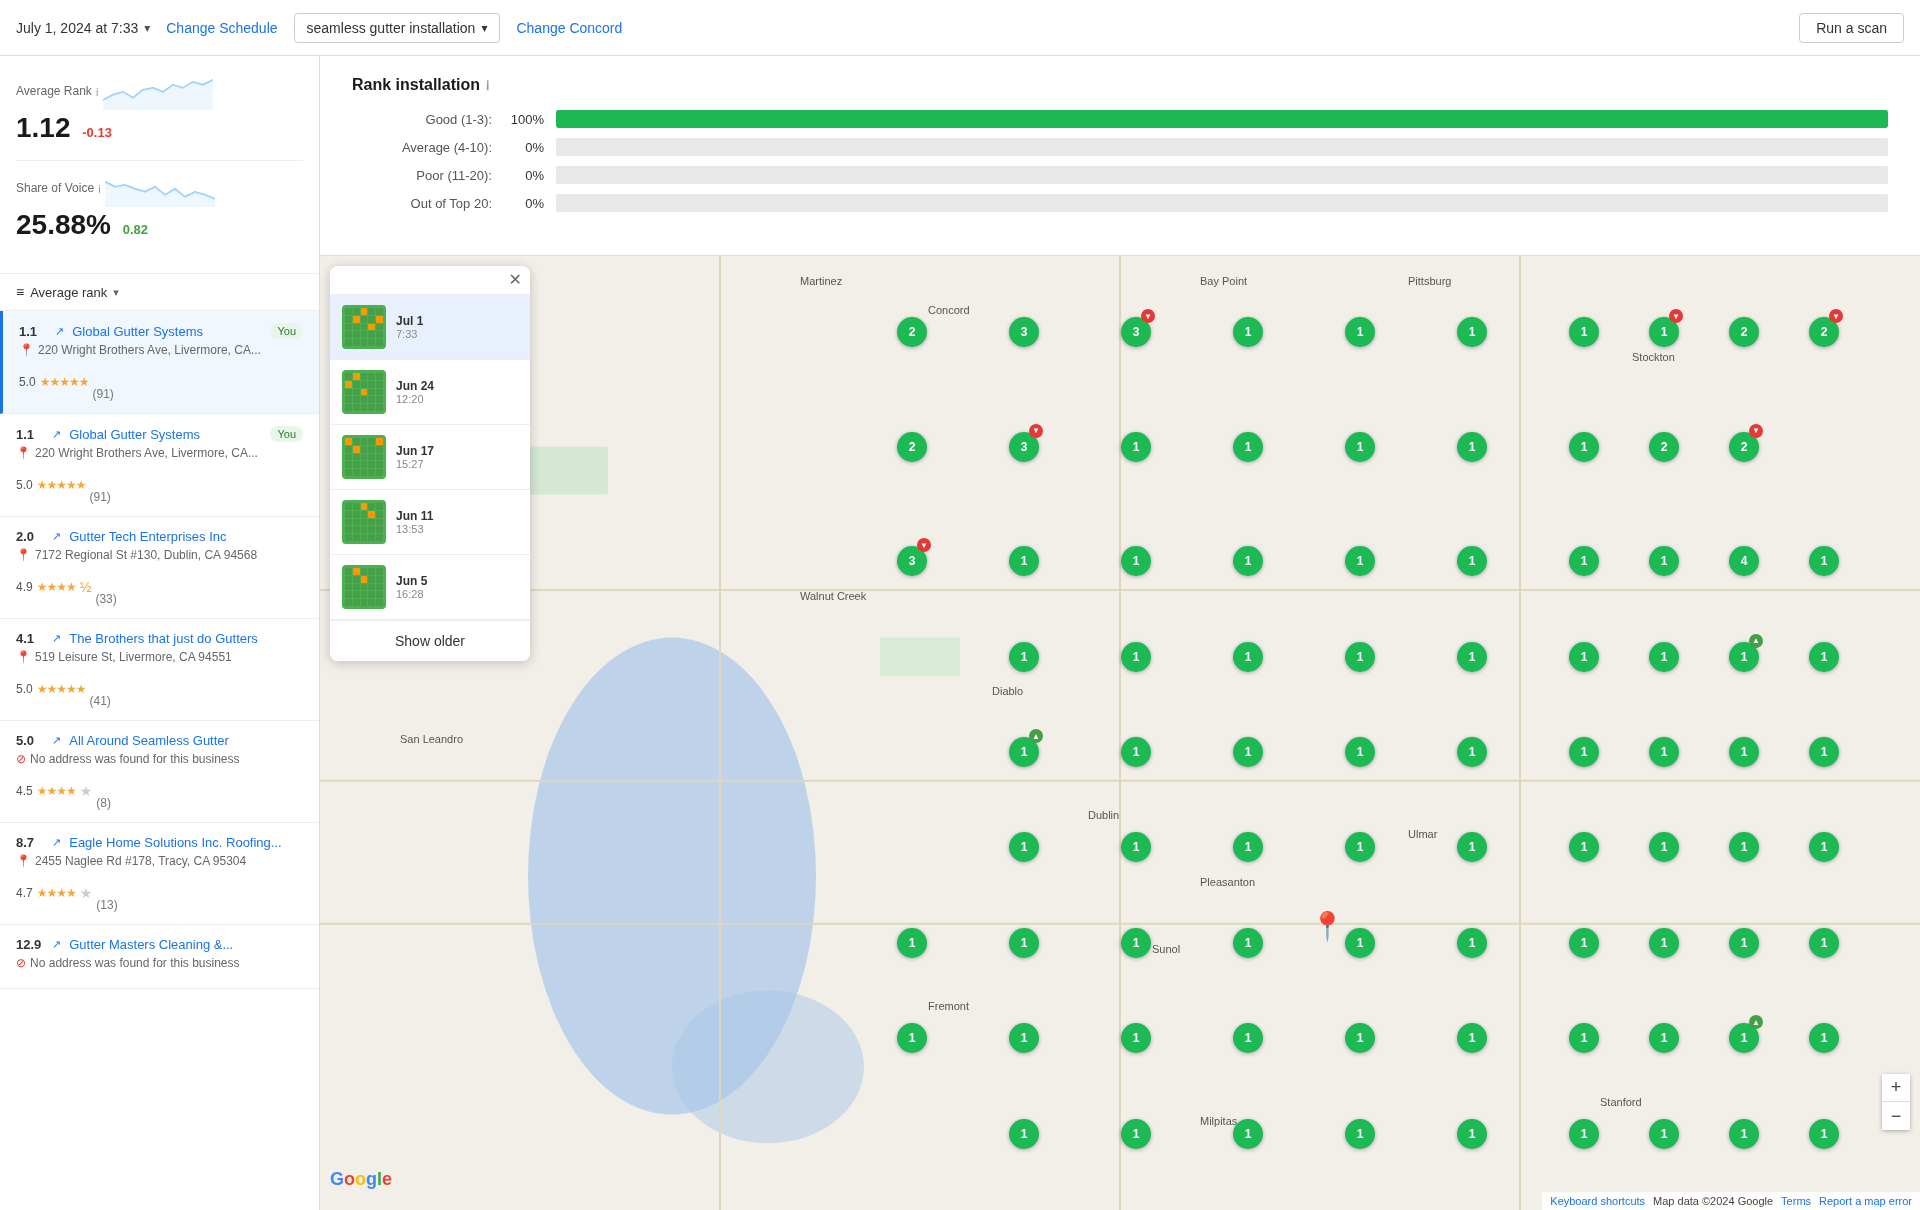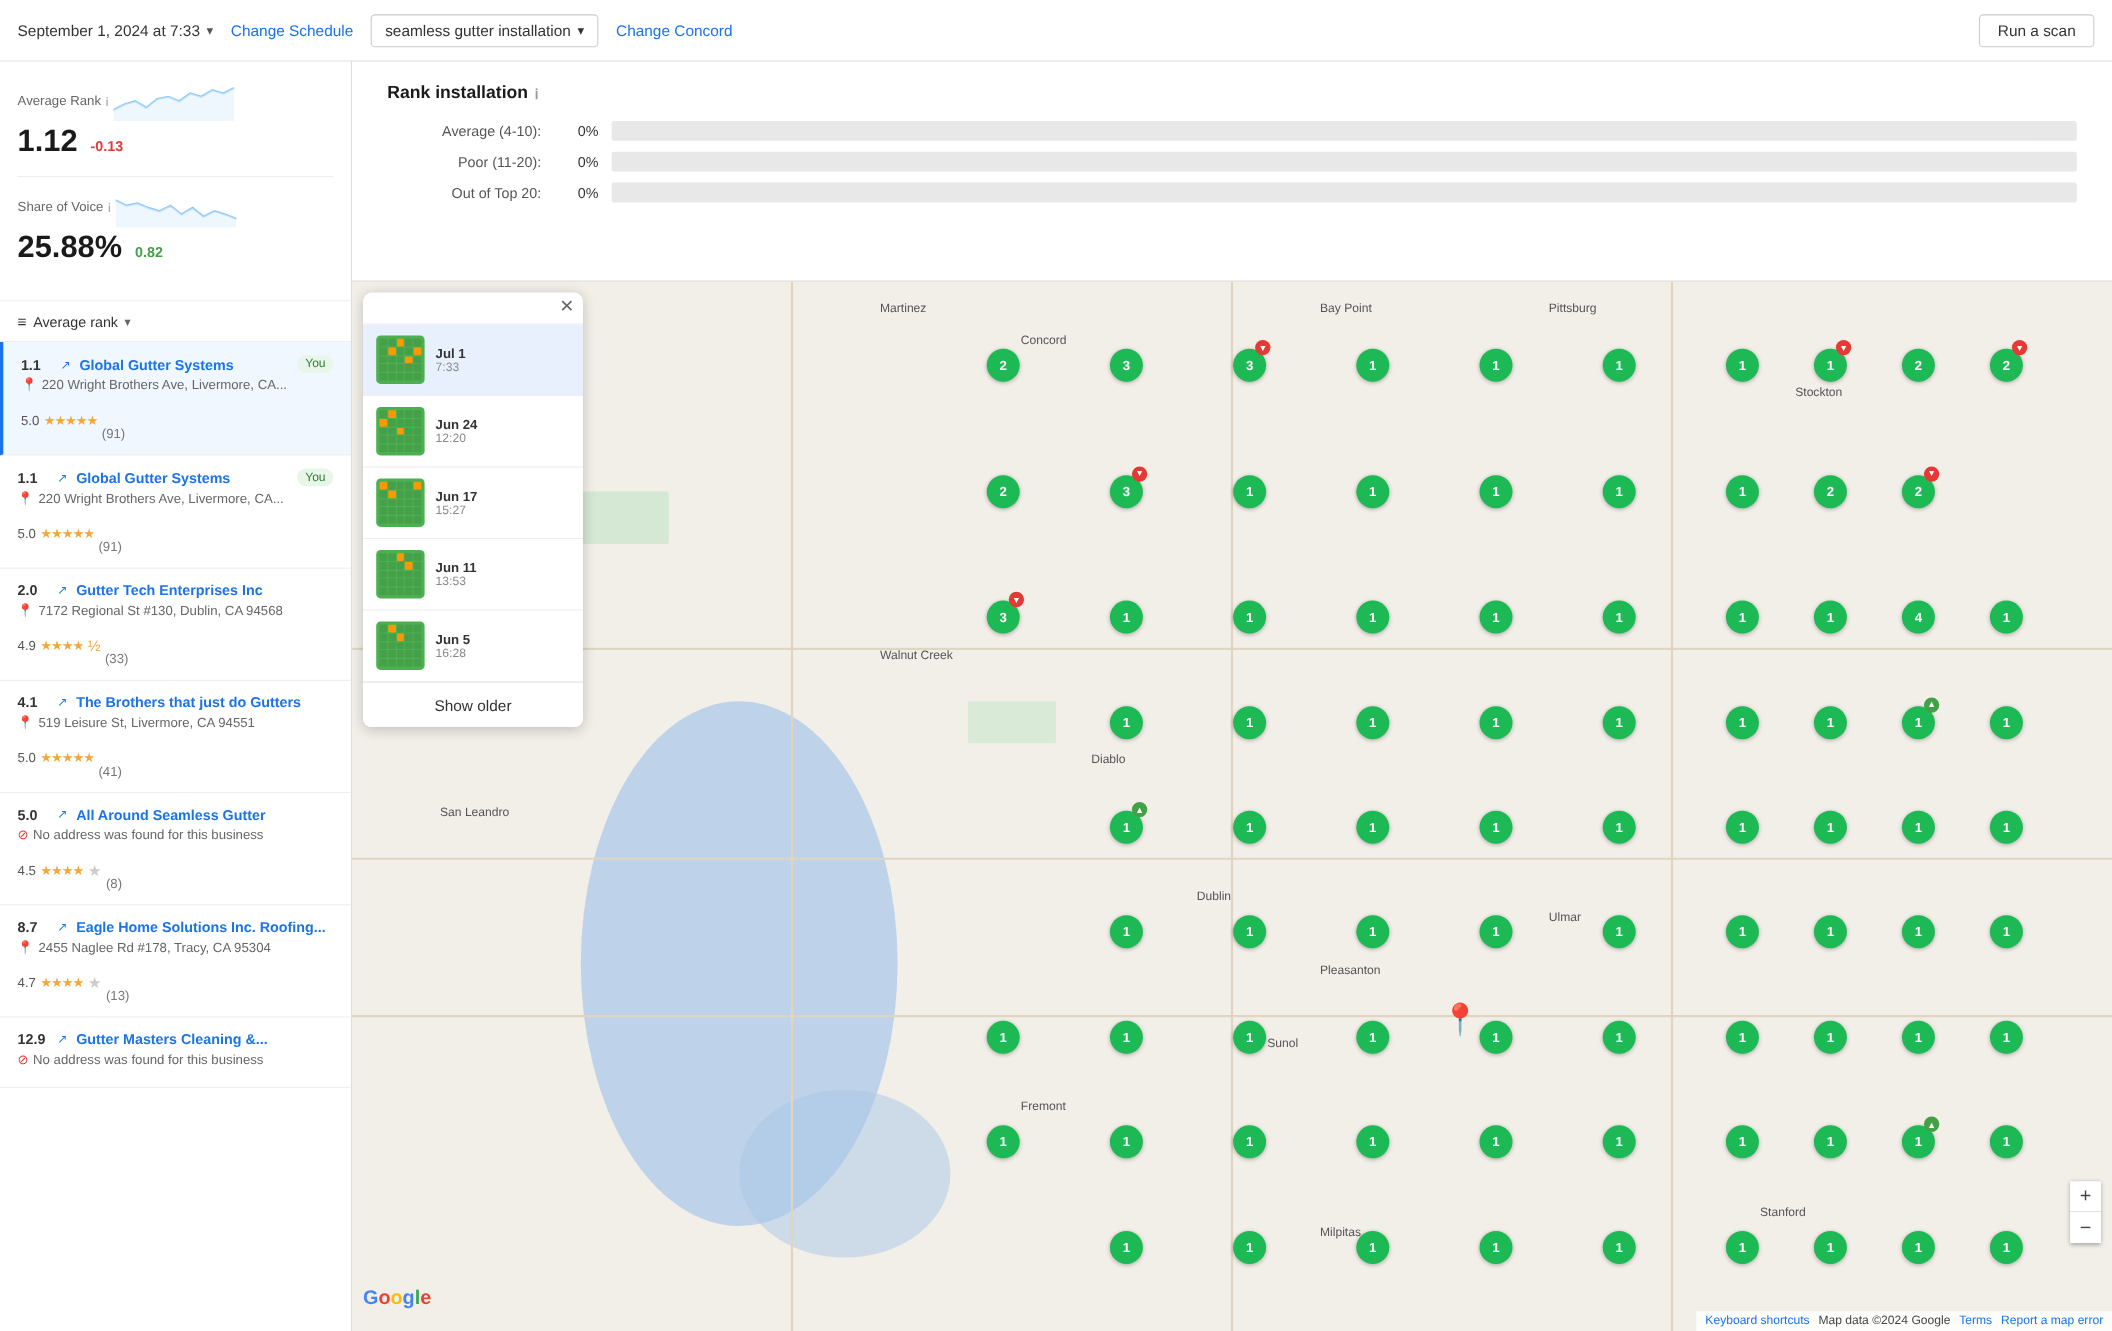--- a/index.html
+++ b/index.html
@@ -61,21 +61,21 @@
       font-size: 13px; color: #333;
     }
     .sort-bar .sort-icon { font-size: 14px; }
 
     .biz-item {
       padding: 12px 16px; border-bottom: 1px solid #eee; cursor: pointer;
     }
     .biz-item.highlighted { border-left: 3px solid #1a73e8; background: #f0f7ff; }
     .biz-item-header { display: flex; align-items: center; gap: 8px; margin-bottom: 4px; justify-content: center; }
     .biz-rank { font-size: 13px; font-weight: 600; color: #333; min-width: 28px; }
-    .biz-name-link { color: #1a73e8; font-size: 13px; font-weight: 700; text-decoration: none; flex: 1; }
+    .biz-name-link { color: #1a73e8; font-size: 13px; font-weight: 400; text-decoration: none; flex: 1; }
     .you-badge {
       background: #e8f5e9; color: #2e7d32; font-size: 11px;
       padding: 2px 7px; border-radius: 12px; font-weight: 500;
     }
     .biz-address { display: flex; align-items: center; gap: 4px; color: #666; font-size: 12px; margin-bottom: 6px; }
     .pin-icon { color: #888; font-size: 12px; }
     .stars-row { display: flex; align-items: center; gap: 4px; font-size: 12px; color: #555; }
     .stars { color: #f4a636; letter-spacing: -1px; }
     .review-count { color: #777; margin-top: 24px; }
 
@@ -200,21 +200,21 @@
     .google-logo span:nth-child(3) { color: #fbbc05; }
     .google-logo span:nth-child(4) { color: #4285f4; }
     .google-logo span:nth-child(5) { color: #34a853; }
     .google-logo span:nth-child(6) { color: #ea4335; }
   </style>
 </head>
 <body>
 
 <div class="topbar">
   <div class="topbar-date">
-    <span>September 1, 2024 at 7:33</span>
+    <span>July 1, 2024 at 7:33</span>
     <span class="chevron">▾</span>
   </div>
   <a class="topbar-link">Change Schedule</a>
   <div class="topbar-keyword-select">
     <span>seamless gutter installation</span>
     <span class="chevron">▾</span>
   </div>
   <a class="topbar-link">Change Concord</a>
   <div class="spacer"></div>
   <button class="run-scan-btn">Run a scan</button>
@@ -386,20 +386,27 @@
   </div>
 
   <div class="right-section">
 
     <div class="rank-dist-panel">
       <div class="rank-dist-title">
         <span>Rank installation</span>
         <span style="color:#999;font-size:13px;">ℹ</span>
       </div>
       <div class="rank-dist-rows">
+        <div class="rank-dist-row">
+          <span class="rank-dist-label">Good (1-3):</span>
+          <span class="rank-dist-pct">100%</span>
+          <div class="rank-dist-bar-container">
+            <div class="rank-dist-bar bar-good" style="width:100%"></div>
+          </div>
+        </div>
         <div class="rank-dist-row">
           <span class="rank-dist-label">Average (4-10):</span>
           <span class="rank-dist-pct">0%</span>
           <div class="rank-dist-bar-container">
             <div class="rank-dist-bar bar-avg" style="width:0%"></div>
           </div>
         </div>
         <div class="rank-dist-row">
           <span class="rank-dist-label">Poor (11-20):</span>
           <span class="rank-dist-pct">0%</span>

